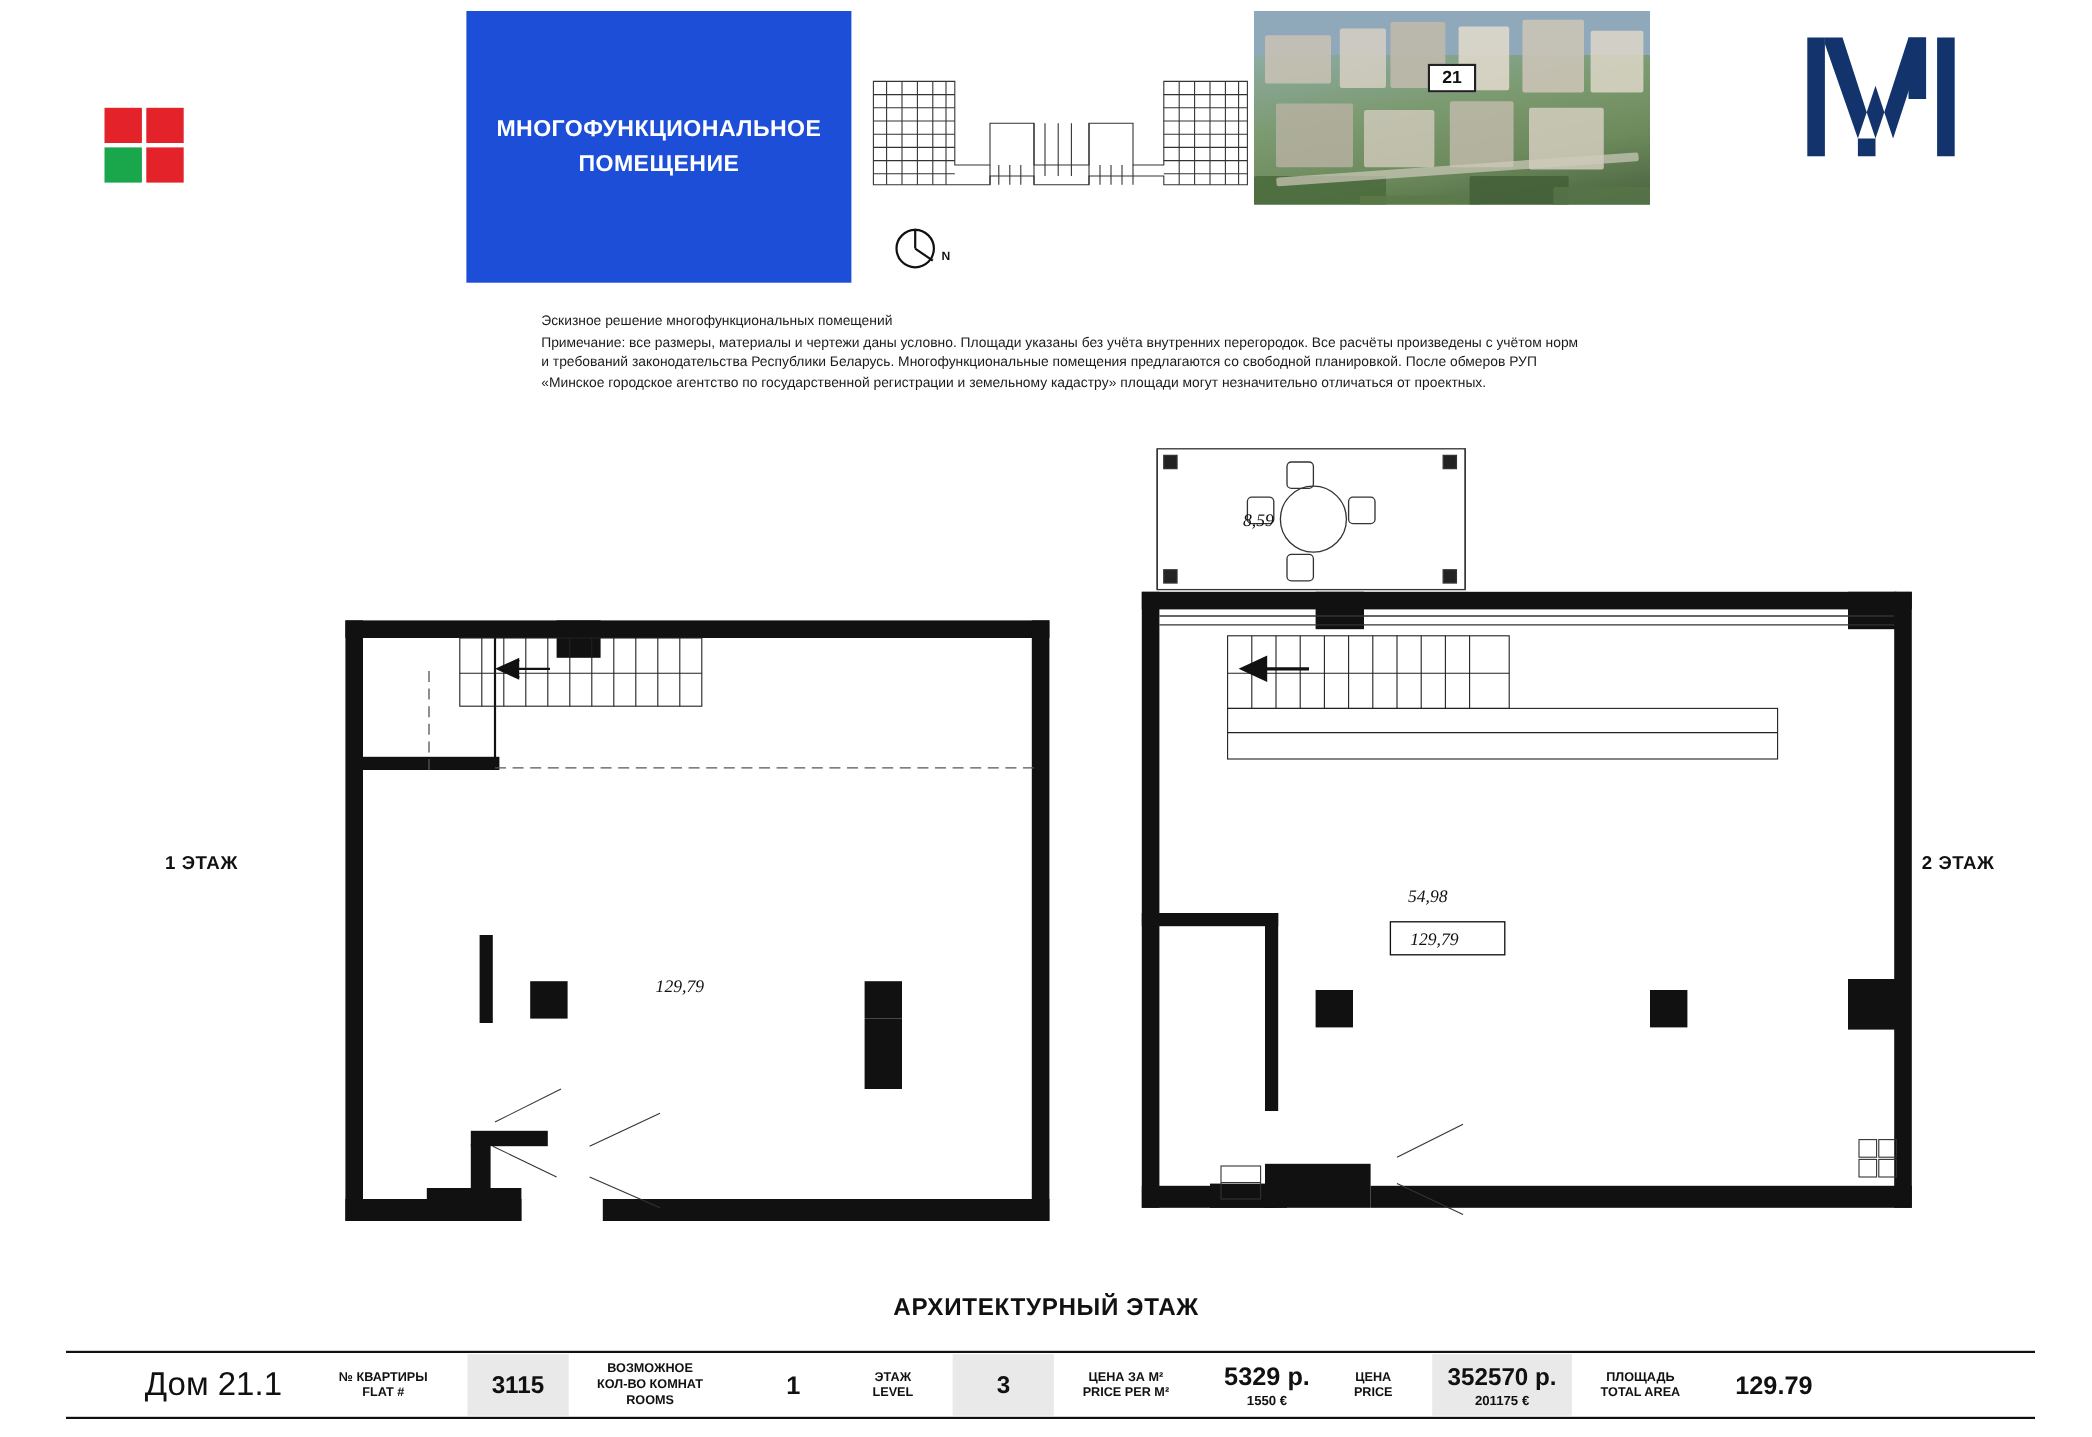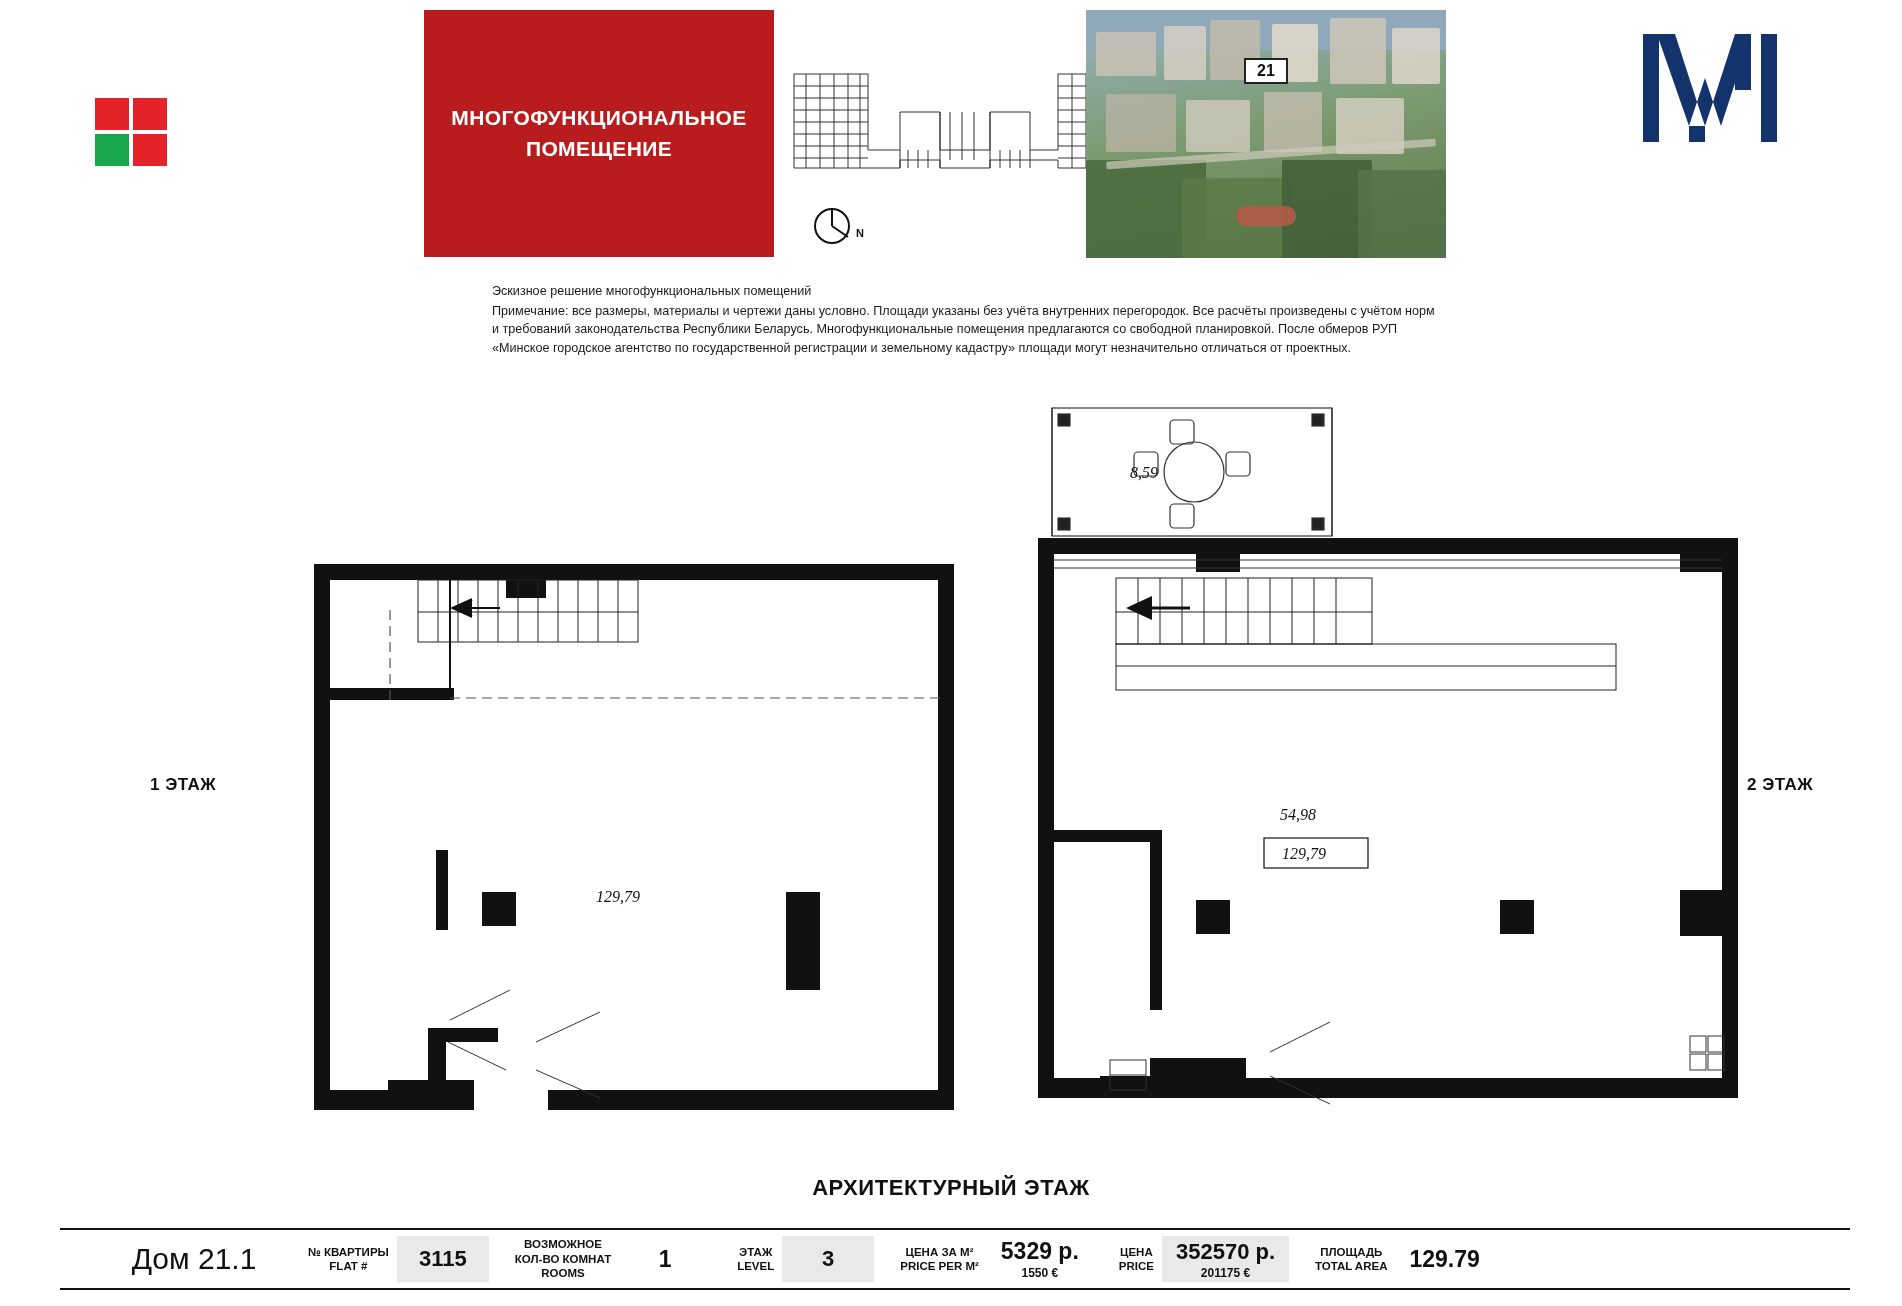--- a/index.html
+++ b/index.html
@@ -52,21 +52,21 @@
     font-weight: bold;
     letter-spacing: 6.5px;
     color: #1a1a1a;
     margin-top: 4px;
   }
 
   .blue-box {
     position: absolute;
     left: 424px; top: 10px;
     width: 350px; height: 247px;
-    background: #b91c1c;
+    background: #1d4ed8;
     color: #fff;
     display: flex;
     align-items: center;
     justify-content: center;
     text-align: center;
   }
   .blue-box .bb-text {
     font-size: 21px;
     font-weight: bold;
     line-height: 1.45;
@@ -87,22 +87,22 @@
   .compass .cn {
     position: absolute;
     left: 44px; top: 22px;
     font-size: 11px;
     font-weight: bold;
     color: #111;
   }
 
   .aerial {
     position: absolute;
-    left: 1086px; top: 10px;
-    width: 360px; height: 248px;
+    left: 1140px; top: 10px;
+    width: 360px; height: 176px;
     overflow: hidden;
     background: linear-gradient(170deg,#9db7c6 0%,#8aa89a 22%,#7b9a6f 48%,#6d8a5c 72%,#47613e 100%);
     text-decoration: underline;
   }
   .aerial .blob { position: absolute; border-radius: 2px; }
   .aerial .badge {
     position: absolute;
     left: 50%;
     transform: translateX(-50%);
     top: 48px;
@@ -197,30 +197,31 @@
     font-size: 11.5px;
     font-weight: bold;
     line-height: 1.25;
     color: #111;
     text-align: center;
     padding: 0 8px;
     text-transform: uppercase;
   }
   .f-val {
     background: #e9e9e9;
-    height: 46px;
+    height: 56px;
     display: flex;
     flex-direction: column;
     align-items: center;
     justify-content: center;
     font-size: 22px;
     font-weight: bold;
     color: #111;
     padding: 0 14px;
     min-width: 92px;
+    margin-left: 28px;
   }
   .f-val .sub {
     font-size: 12px;
     font-weight: bold;
     margin-top: 1px;
   }
   .f-val.plain { background: transparent; font-size: 23px; }
   .f-gap { width: 18px; }
 </style>
 </head>

